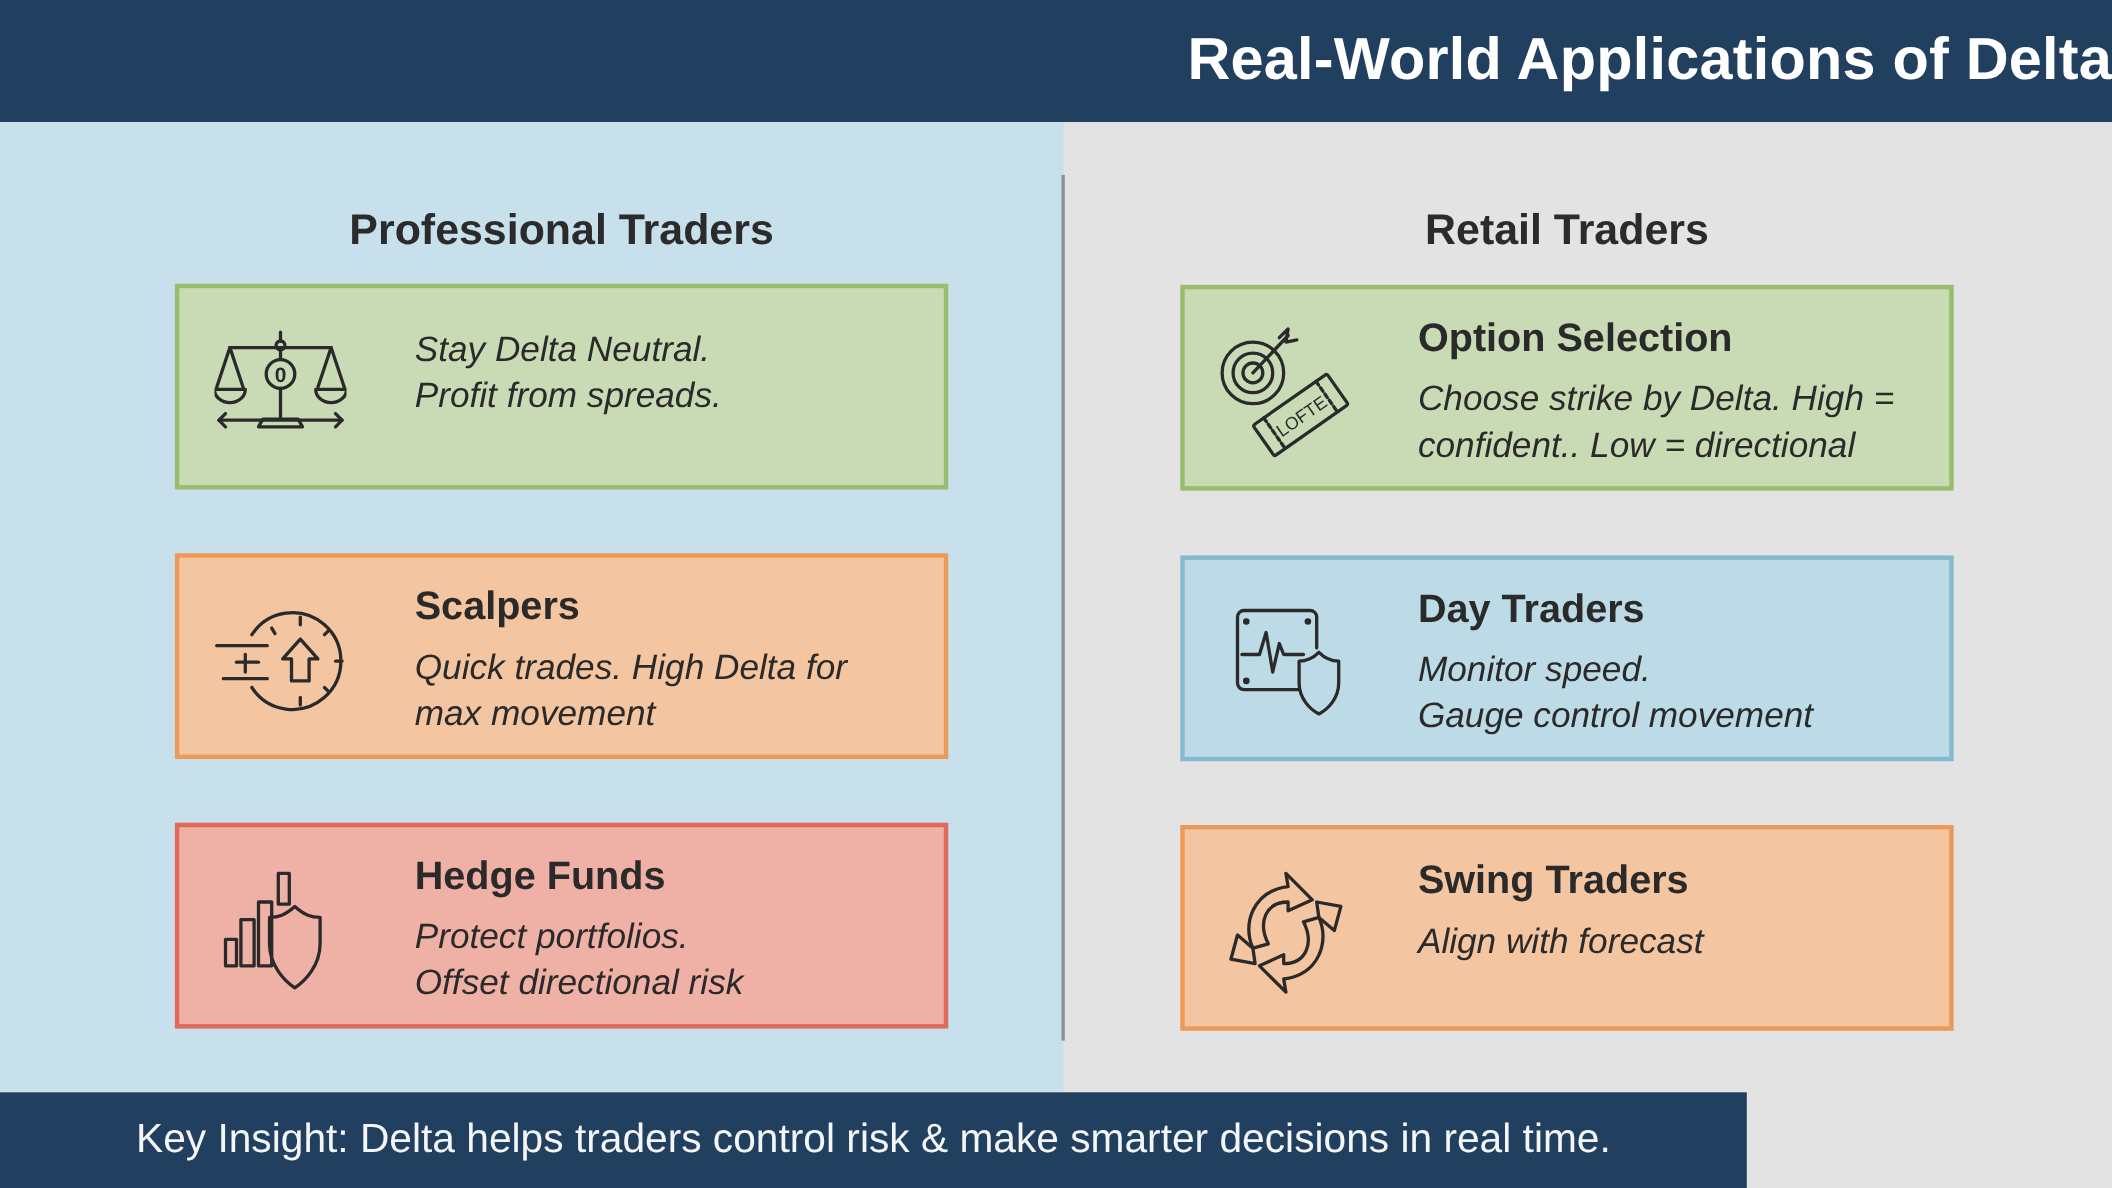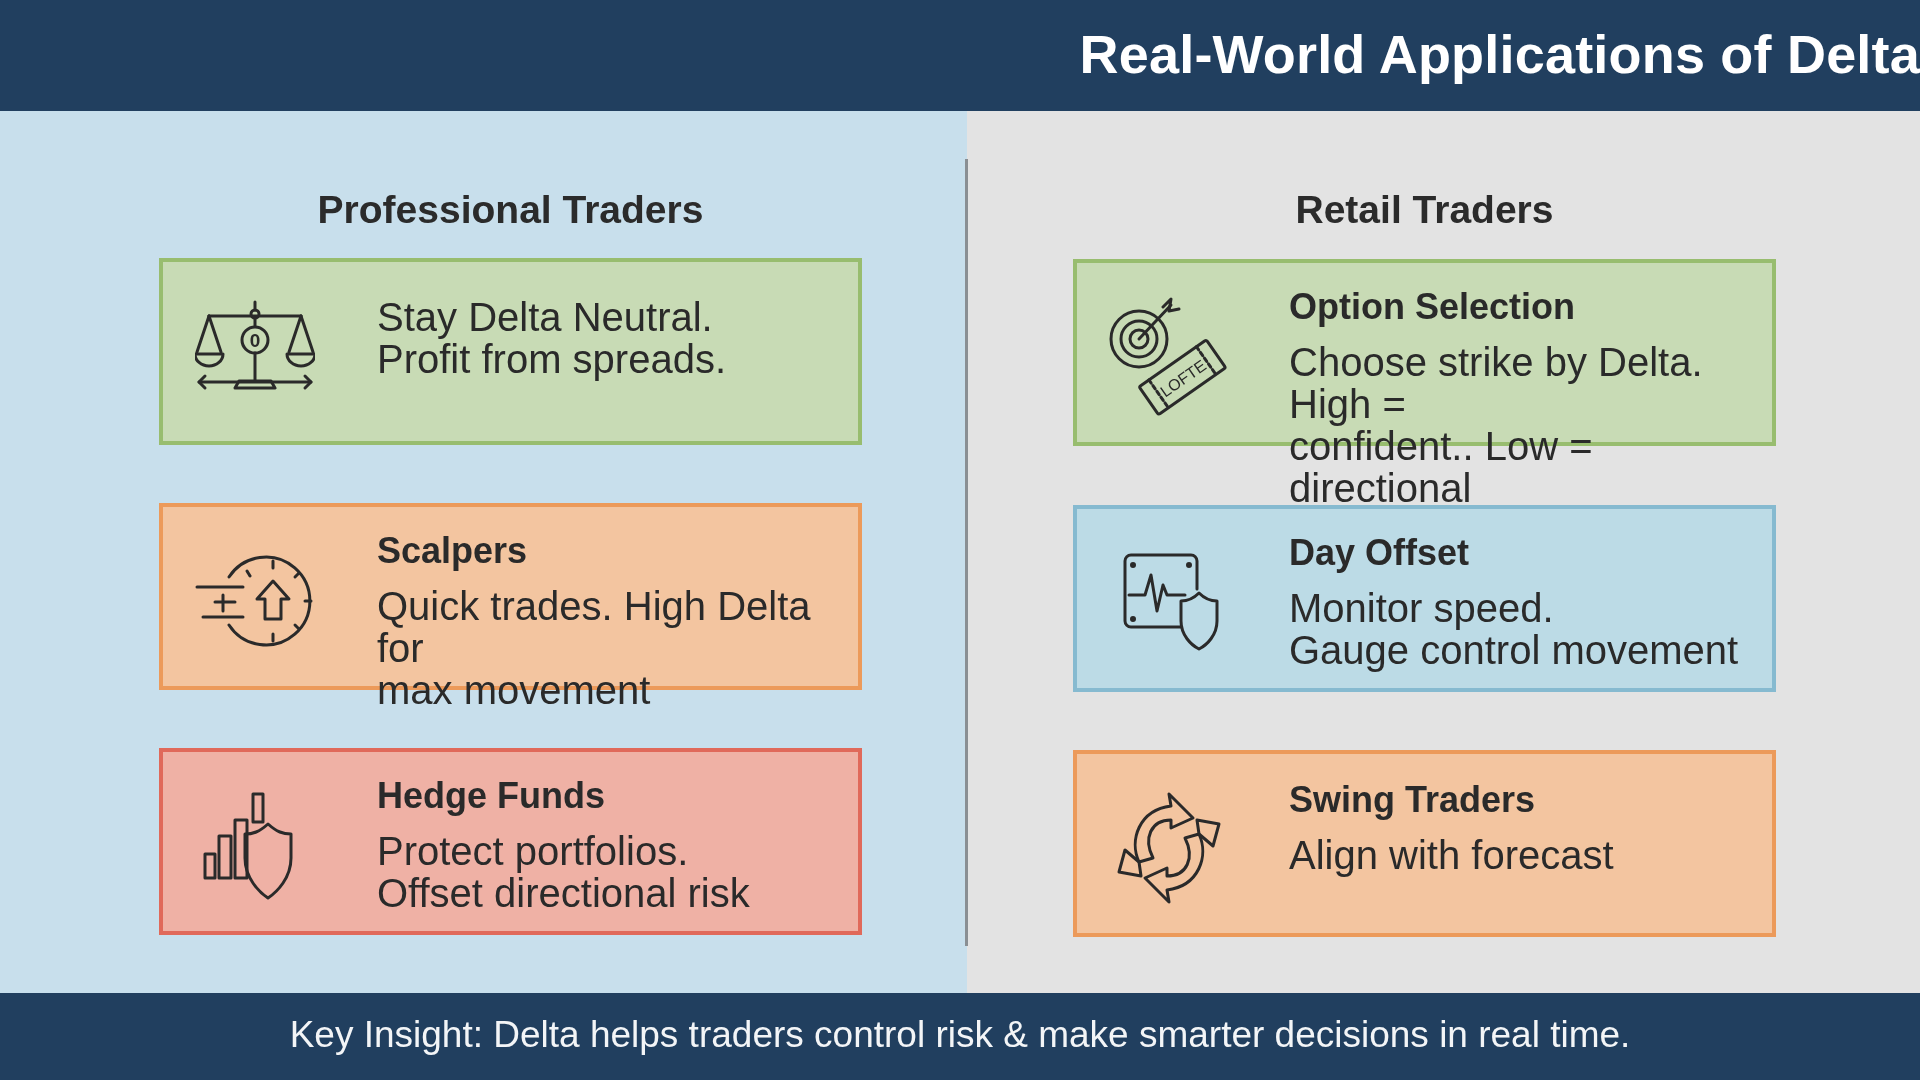--- a/index.html
+++ b/index.html
@@ -9,26 +9,26 @@
   .header h1 { color: #ffffff; font-size: 54px; font-weight: bold; letter-spacing: 0.2px; margin-top: -4px; }
   .panel-left { position: absolute; left: 0; top: 111px; width: 967px; height: 882px; background: #c8dfec; }
   .panel-right { position: absolute; left: 967px; top: 111px; width: 953px; height: 882px; background: #e3e3e3; }
   .divider { position: absolute; left: 965px; top: 159px; width: 3px; height: 787px; background: #8a8f93; }
   .section-title { position: absolute; top: 160px; font-size: 39px; font-weight: bold; color: #2b2b2b; text-align: center; margin-top: 28px; }
   .card { position: absolute; width: 703px; height: 187px; border: 4px solid; display: flex; align-items: flex-start; }
   .card .icon { position: absolute; left: 32px; top: 34px; width: 120px; height: 120px; }
   .card .icon svg { width: 120px; height: 120px; }
   .card .text { position: absolute; left: 214px; top: 22px; right: 10px; }
   .card .title { font-size: 36px; font-weight: bold; color: #2a2a2a; line-height: 44px; }
-  .card .desc { font-size: 40px; color: #2a2a2a; line-height: 42px; margin-top: 12px; }
+  .card .desc { font-size: 32px; color: #2a2a2a; line-height: 42px; margin-top: 12px; font-style: italic; }
   .green { background: #c8dbb5; border-color: #98bd6f; }
   .orange { background: #f3c5a0; border-color: #ec9a5a; }
   .red { background: #efb1a5; border-color: #e0695a; }
   .blue { background: #bcdbe6; border-color: #86bad0; }
-  .footer { position: absolute; left: 0; top: 993px; width: 1920px; height: 87px; background: #213f5f; display: flex; align-items: center; justify-content: center; }
+  .footer { position: absolute; left: 0; top: 993px; width: 1588px; height: 87px; background: #213f5f; display: flex; align-items: center; justify-content: center; }
   .footer span { color: #f3f5f7; font-size: 37px; margin-top: -4px; }
 </style>
 </head>
 <body>
 
 <div class="header">
   <h1>Real-World Applications of Delta</h1>
 </div>
 
 <div class="panel-left"></div>
@@ -143,21 +143,21 @@
     <svg viewBox="0 0 120 120" fill="none" stroke="#2a2a2a" stroke-width="3" stroke-linecap="round" stroke-linejoin="round">
       <path d="M72 84 H22 a6 6 0 0 1 -6 -6 V18 a6 6 0 0 1 6 -6 H82 a6 6 0 0 1 6 6 V46"></path>
       <circle cx="24" cy="22" r="1.5" fill="#2a2a2a"></circle>
         <circle cx="80" cy="22" r="1.5" fill="#2a2a2a"></circle>
         <circle cx="24" cy="76" r="1.5" fill="#2a2a2a"></circle>
       <polyline points="20,52 36,52 42,32 48,68 54,42 58,52 76,52"></polyline>
       <path d="M90 50 C84 56 78 58 72 58 V78 C72 92 82 102 90 106 C98 102 108 92 108 78 V58 C102 58 96 56 90 50 Z"></path>
     </svg>
   </div>
   <div class="text" style="left:212px;">
-    <div class="title">Day Offset</div>
+    <div class="title">Day Traders</div>
     <div class="desc">
       <div>Monitor speed.</div>
       <div>Gauge control movement</div>
     </div>
   </div>
 </div>
 
 <div class="card orange" style="left:1073px; top:750px;">
   <div class="icon">
     <svg viewBox="0 0 120 120" fill="none" stroke="#2a2a2a" stroke-width="3" stroke-linejoin="round">

